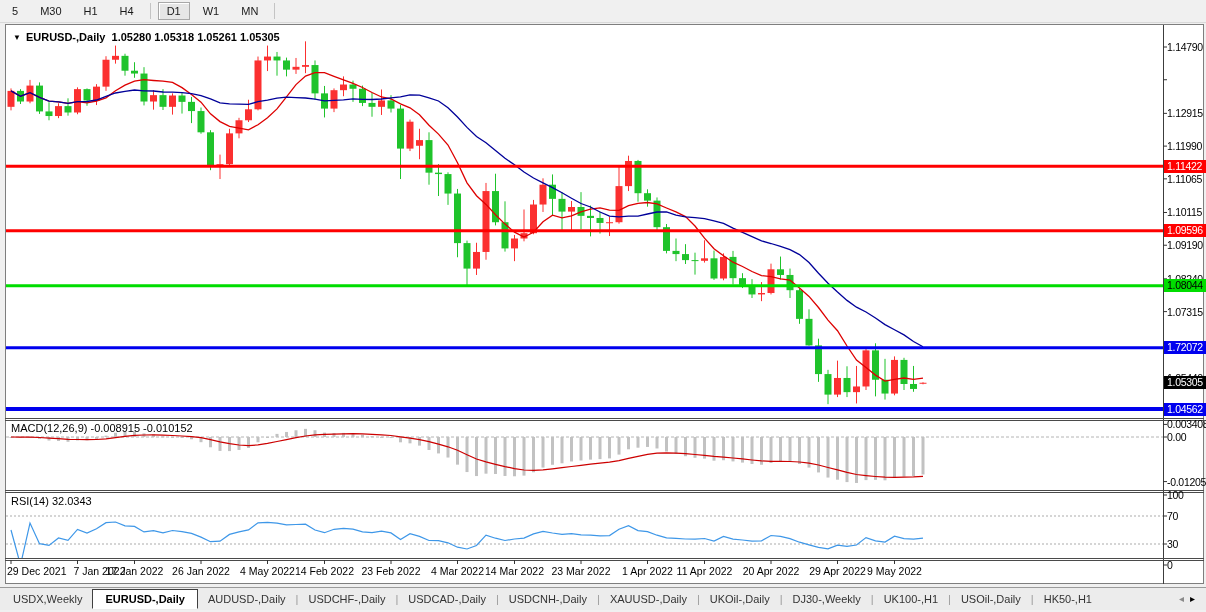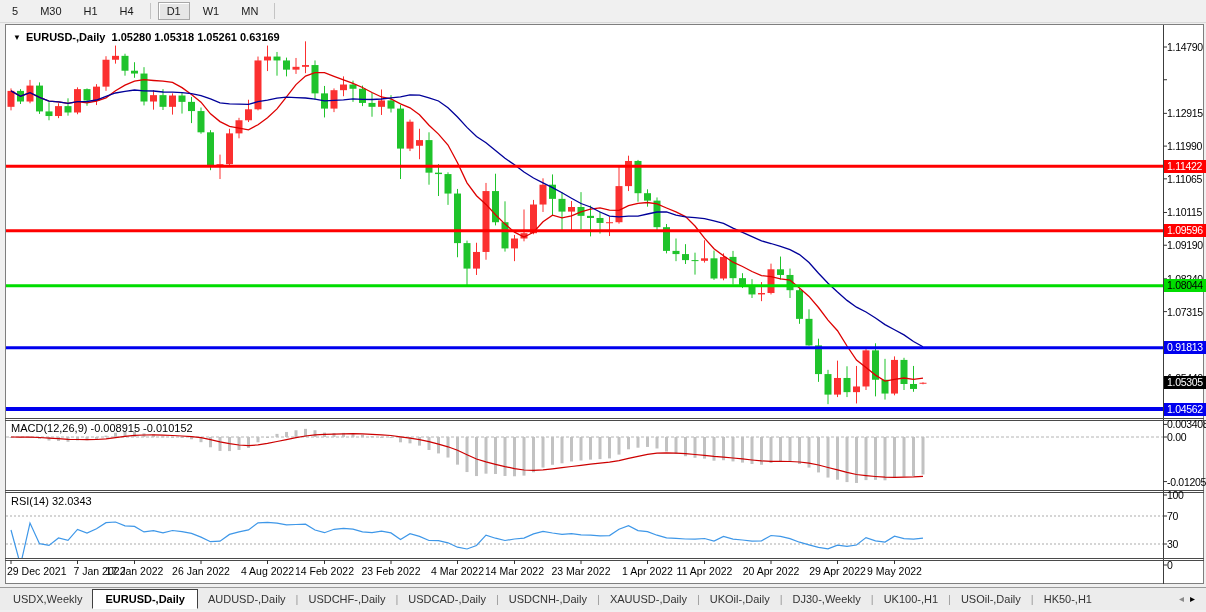--- a/index.html
+++ b/index.html
@@ -49,21 +49,21 @@
     <div class="tf-btn active">D1</div>
     <div class="tf-btn">W1</div>
     <div class="tf-btn">MN</div>
     <div class="tf-sep"></div>
   </div>
 
 <div class="chart-window"></div>
 
 <div class="chart-title">
   <span class="caret">▼</span><span>EURUSD-,Daily</span>&nbsp;
-  <span>1.05280 1.05318 1.05261 0.63169</span>
+  <span>1.05280 1.05318 1.05261 1.05305</span>
 </div>
 
 <div class="panel-label" style="left:11px;top:422px">MACD(12,26,9) -0.008915 -0.010152</div>
 <div class="panel-label" style="left:11px;top:495px">RSI(14) 32.0343</div>
 
 <svg class="overlay" id="chart-svg" width="1206" height="612" viewBox="0 0 1206 612">
     <defs>
       <clipPath id="clipMain">
         <rect x="6" y="26" width="1157" height="392"></rect>
       </clipPath>
@@ -438,28 +438,28 @@
     <div class="axis-label" style="top: 418.42px;">0.003408</div>
     <div class="axis-label" style="top: 431px;">0.00</div>
     <div class="axis-label" style="top: 475.585px;">-0.01205</div>
     <div class="axis-label" style="top: 489px;">100</div>
     <div class="axis-label" style="top: 510px;">70</div>
     <div class="axis-label" style="top: 538px;">30</div>
     <div class="axis-label" style="top: 559px;">0</div>
     <div class="badge" style="top: 159.721px; background: rgb(255, 0, 0); color: rgb(255, 255, 255);">1.11422</div>
     <div class="badge" style="top: 224.358px; background: rgb(255, 0, 0); color: rgb(255, 255, 255);">1.09596</div>
     <div class="badge" style="top: 279.296px; background: rgb(0, 221, 0); color: rgb(0, 0, 0);">1.08044</div>
-    <div class="badge" style="top: 341.137px; background: rgb(0, 0, 238); color: rgb(255, 255, 255);">0.91813</div>
+    <div class="badge" style="top: 341.137px; background: rgb(0, 0, 238); color: rgb(255, 255, 255);">1.72072</div>
     <div class="badge" style="top: 402.553px; background: rgb(0, 0, 238); color: rgb(255, 255, 255);">1.04562</div>
     <div class="badge" style="top: 376.252px; background: rgb(0, 0, 0); color: rgb(255, 255, 255);">1.05305</div>
     <div class="date-label" style="left: 7px;">29 Dec 2021</div>
     <div class="date-label" style="left: 77.5px; transform: translateX(-50%); padding-left: 44px;">7 Jan 2022</div>
     <div class="date-label" style="left: 134.5px; transform: translateX(-50%);">17 Jan 2022</div>
     <div class="date-label" style="left: 201px; transform: translateX(-50%);">26 Jan 2022</div>
-    <div class="date-label" style="left: 267.5px; transform: translateX(-50%);">4 Aug 2022</div>
+    <div class="date-label" style="left: 267.5px; transform: translateX(-50%);">4 May 2022</div>
     <div class="date-label" style="left: 324.5px; transform: translateX(-50%);">14 Feb 2022</div>
     <div class="date-label" style="left: 391px; transform: translateX(-50%);">23 Feb 2022</div>
     <div class="date-label" style="left: 457.5px; transform: translateX(-50%);">4 Mar 2022</div>
     <div class="date-label" style="left: 514.5px; transform: translateX(-50%);">14 Mar 2022</div>
     <div class="date-label" style="left: 581px; transform: translateX(-50%);">23 Mar 2022</div>
     <div class="date-label" style="left: 647.5px; transform: translateX(-50%);">1 Apr 2022</div>
     <div class="date-label" style="left: 704.5px; transform: translateX(-50%);">11 Apr 2022</div>
     <div class="date-label" style="left: 771px; transform: translateX(-50%);">20 Apr 2022</div>
     <div class="date-label" style="left: 837.5px; transform: translateX(-50%);">29 Apr 2022</div>
     <div class="date-label" style="left: 894.5px; transform: translateX(-50%);">9 May 2022</div>

